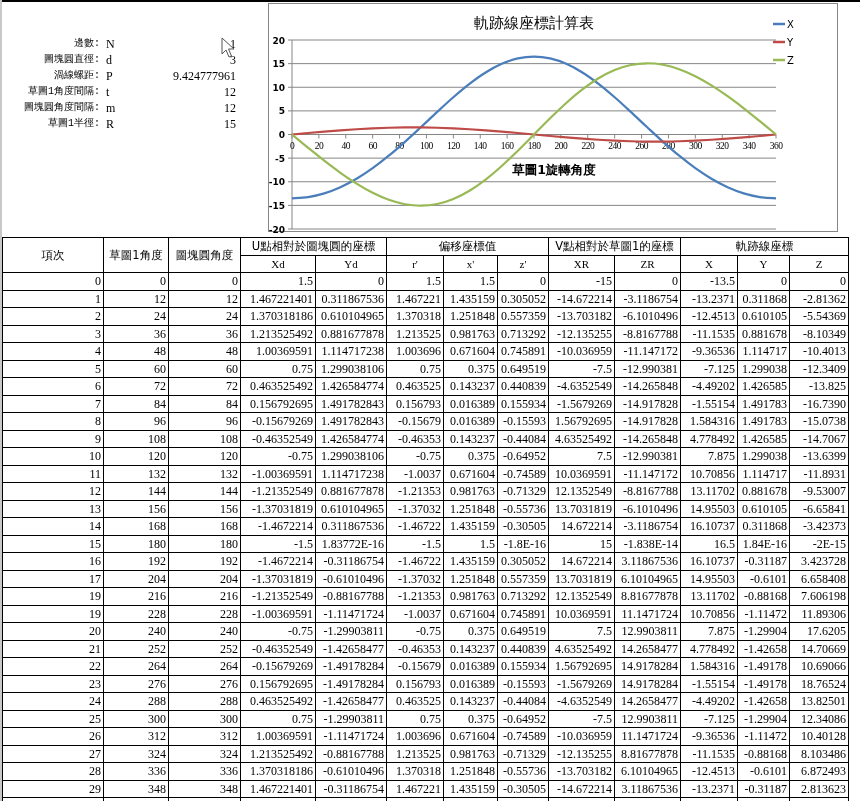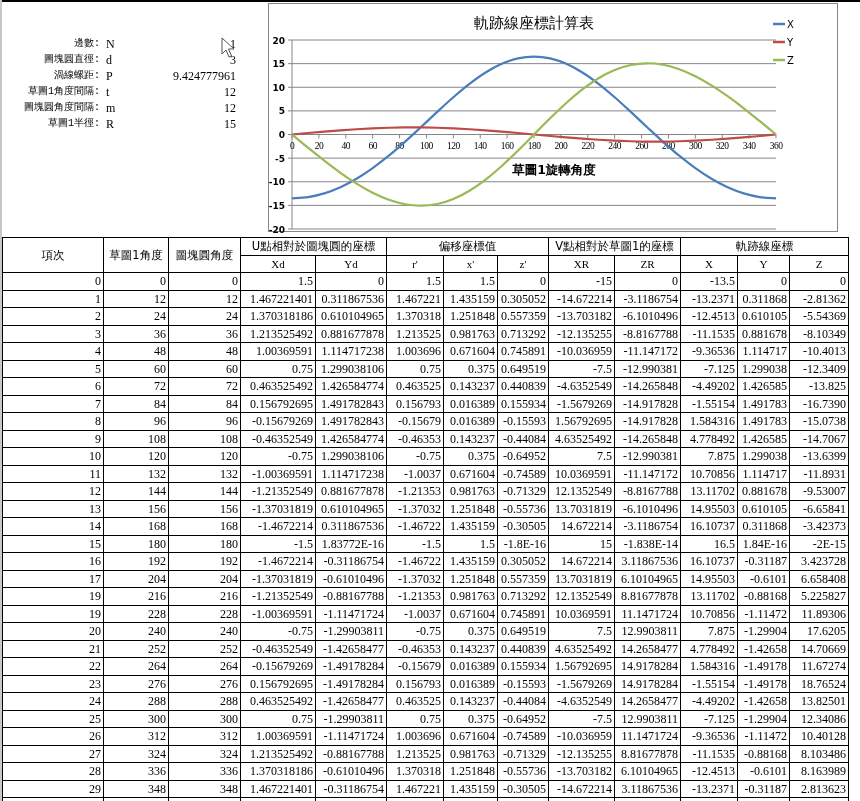--- a/index.html
+++ b/index.html
@@ -464,21 +464,21 @@
         <td>216</td>
         <td>-1.21352549</td>
         <td>-0.88167788</td>
         <td>-1.21353</td>
         <td>0.981763</td>
         <td>0.713292</td>
         <td>12.1352549</td>
         <td>8.81677878</td>
         <td>13.11702</td>
         <td>-0.88168</td>
-        <td>5.225827</td>
+        <td>7.606198</td>
       </tr>
       <tr>
         <td>19</td>
         <td>228</td>
         <td>228</td>
         <td>-1.00369591</td>
         <td>-1.11471724</td>
         <td>-1.0037</td>
         <td>0.671604</td>
         <td>0.745891</td>
@@ -524,21 +524,21 @@
         <td>264</td>
         <td>-0.15679269</td>
         <td>-1.49178284</td>
         <td>-0.15679</td>
         <td>0.016389</td>
         <td>0.155934</td>
         <td>1.56792695</td>
         <td>14.9178284</td>
         <td>1.584316</td>
         <td>-1.49178</td>
-        <td>11.67274</td>
+        <td>10.69066</td>
       </tr>
       <tr>
         <td>23</td>
         <td>276</td>
         <td>276</td>
         <td>0.156792695</td>
         <td>-1.49178284</td>
         <td>0.156793</td>
         <td>0.016389</td>
         <td>-0.15593</td>
@@ -614,21 +614,21 @@
         <td>336</td>
         <td>1.370318186</td>
         <td>-0.61010496</td>
         <td>1.370318</td>
         <td>1.251848</td>
         <td>-0.55736</td>
         <td>-13.703182</td>
         <td>6.10104965</td>
         <td>-12.4513</td>
         <td>-0.6101</td>
-        <td>8.163989</td>
+        <td>6.872493</td>
       </tr>
       <tr>
         <td>29</td>
         <td>348</td>
         <td>348</td>
         <td>1.467221401</td>
         <td>-0.31186754</td>
         <td>1.467221</td>
         <td>1.435159</td>
         <td>-0.30505</td>

